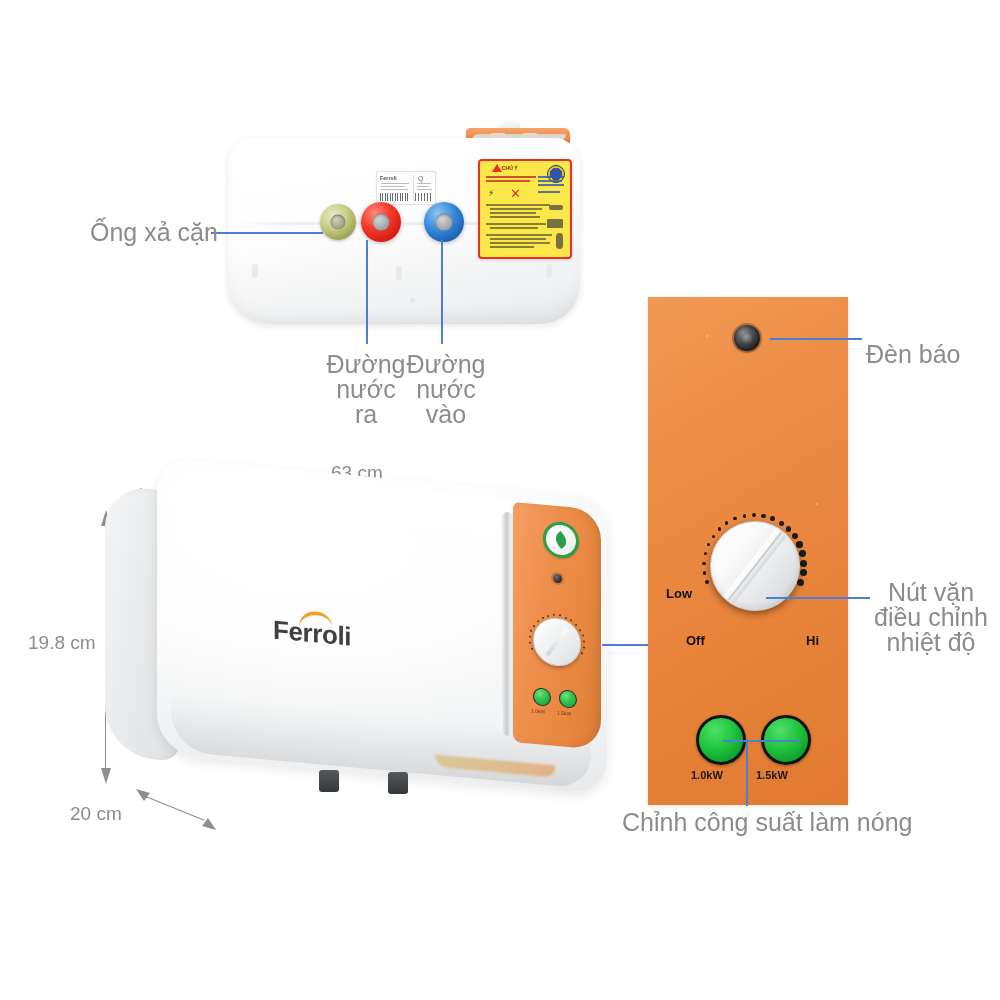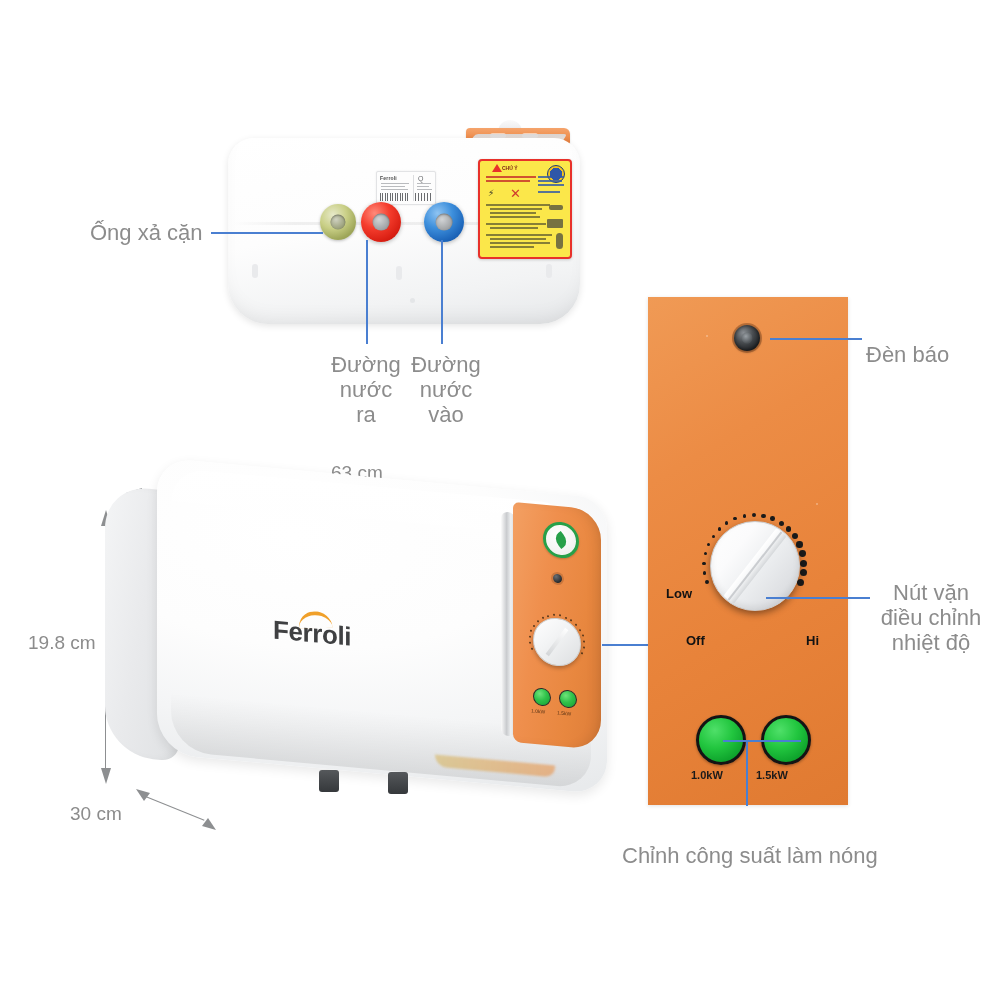--- a/index.html
+++ b/index.html
@@ -3,21 +3,21 @@
 <meta charset="utf-8">
 <style>
   html,body{margin:0;padding:0;}
   body{
     width:1000px;height:1000px;position:relative;overflow:hidden;
     background:#ffffff;
     font-family:"Liberation Sans","DejaVu Sans",sans-serif;
     -webkit-font-smoothing:antialiased;
   }
   .stage{position:absolute;inset:0;}
-  .lbl{position:absolute;color:#8c8c8c;font-size:22px;line-height:25px;white-space:pre;}
+  .lbl{position:absolute;color:#8c8c8c;font-size:25px;line-height:25px;white-space:pre;}
   .lbl.c{text-align:center;}
   .leader{position:absolute;background:#4a7fd1;}
   .leader.h{height:2px;}
   .leader.v{width:2px;}
 
   
   #topUnit{position:absolute;left:228px;top:138px;width:352px;height:190px;}
   .tu-body{
     position:absolute;left:0;top:0;width:352px;height:186px;
     background:linear-gradient(170deg,#ffffff 0%,#fdfdfd 45%,#f2f3f4 78%,#e6e8ea 100%);
@@ -370,21 +370,21 @@
 
   <div class="dimtext" style="left:28px;top:632px;">19.8 cm</div>
   <div class="arrowline" style="left:105px;top:516px;width:1.4px;height:264px;"></div>
   <svg width="18" height="26" style="position:absolute;left:97px;top:510px;">
     <polygon points="9,0 4,16 14,16" fill="#8d8f91"></polygon>
   </svg>
   <svg width="18" height="26" style="position:absolute;left:97px;top:762px;">
     <polygon points="9,22 4,6 14,6" fill="#8d8f91"></polygon>
   </svg>
 
-  <div class="dimtext" style="left:70px;top:803px;">30 cm</div>
+  <div class="dimtext" style="left:70px;top:803px;">20 cm</div>
   <div class="arrowline" style="left:143px;top:795px;width:66px;height:1.4px;transform:rotate(22deg);transform-origin:left center;"></div>
   <svg width="22" height="22" style="position:absolute;left:134px;top:787px;">
     <polygon points="2,2 16,6 10,14" fill="#8d8f91"></polygon>
   </svg>
   <svg width="22" height="22" style="position:absolute;left:198px;top:812px;">
     <polygon points="18,18 4,14 10,6" fill="#8d8f91"></polygon>
   </svg>
 
   <div id="mainUnit">
     <div class="mu-side"></div>
@@ -485,15 +485,15 @@
   <div class="leader h" style="left:770px;top:338px;width:92px;"></div>
   <div class="lbl" style="left:866px;top:342px;">Đèn báo</div>
 
   <div class="leader h" style="left:766px;top:597px;width:104px;"></div>
   <div class="lbl c" style="left:868px;top:580px;width:126px;">Nút vặn
 điều chỉnh
 nhiệt độ</div>
 
   <div class="leader h" style="left:723px;top:740px;width:78px;"></div>
   <div class="leader v" style="left:746px;top:740px;height:66px;"></div>
-  <div class="lbl" style="left:622px;top:843px;">Chỉnh công suất làm nóng</div>
+  <div class="lbl" style="left:622px;top:810px;">Chỉnh công suất làm nóng</div>
 
 </div>
 
 </body></html>

